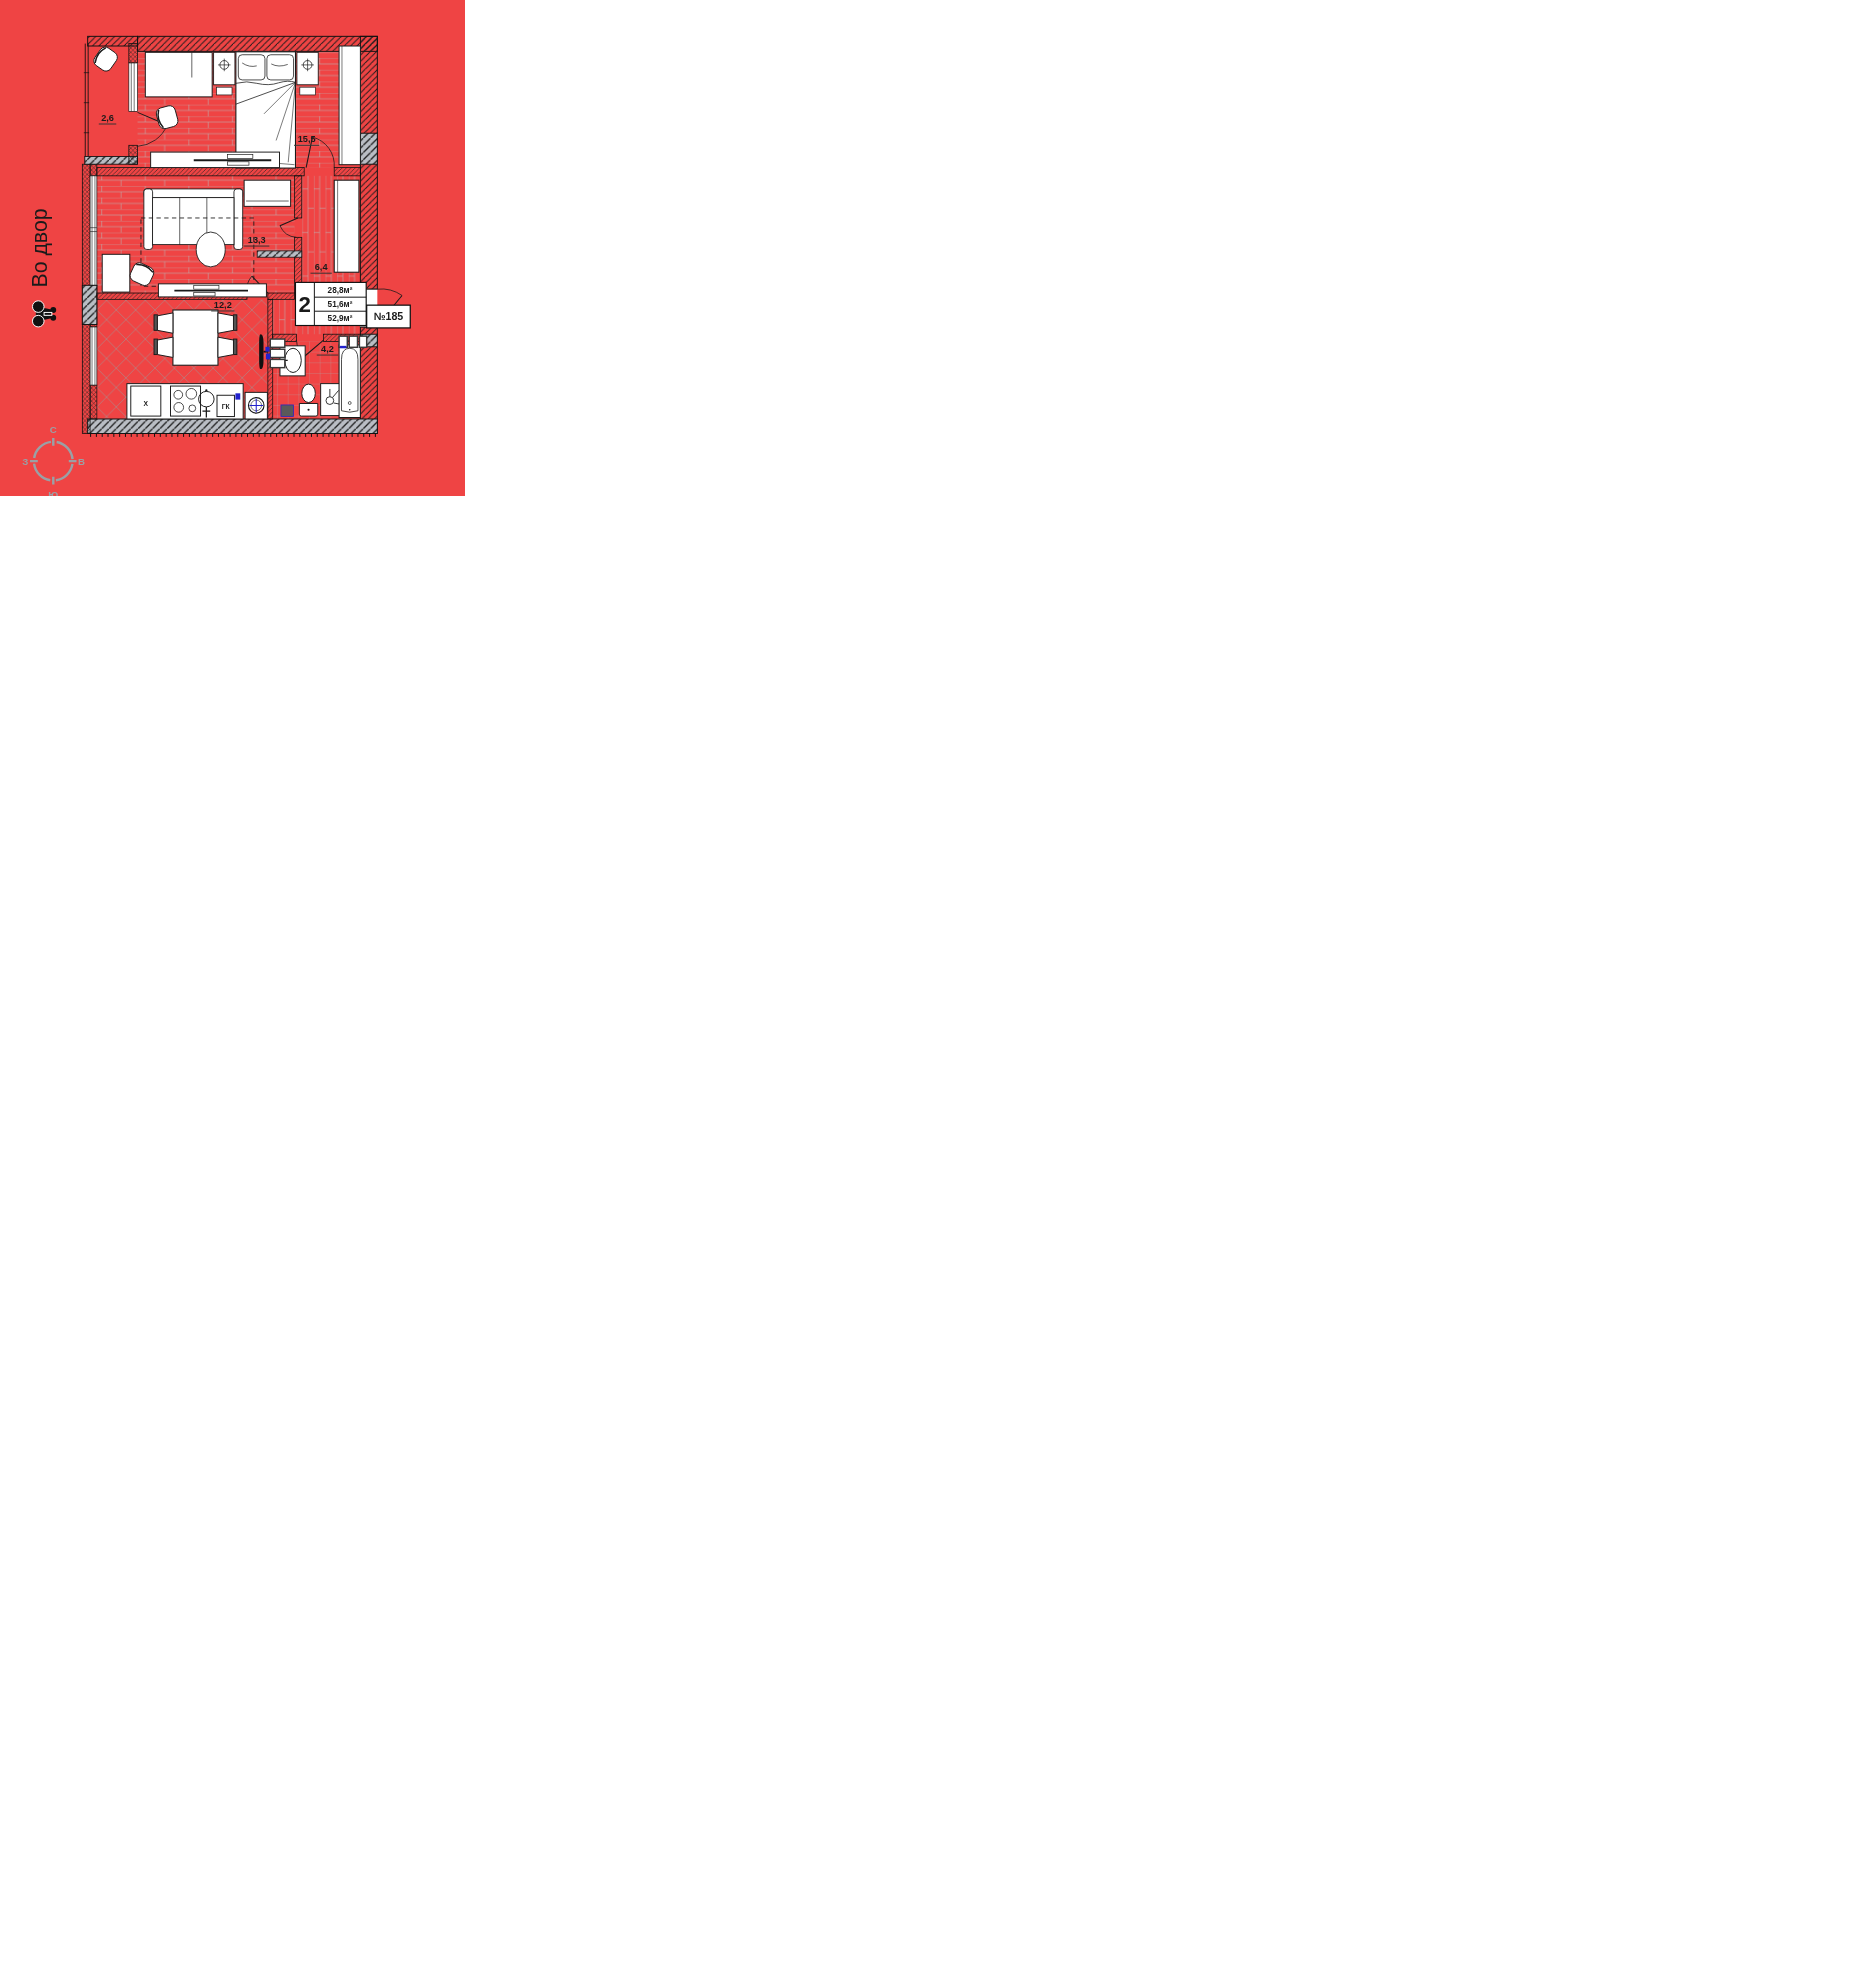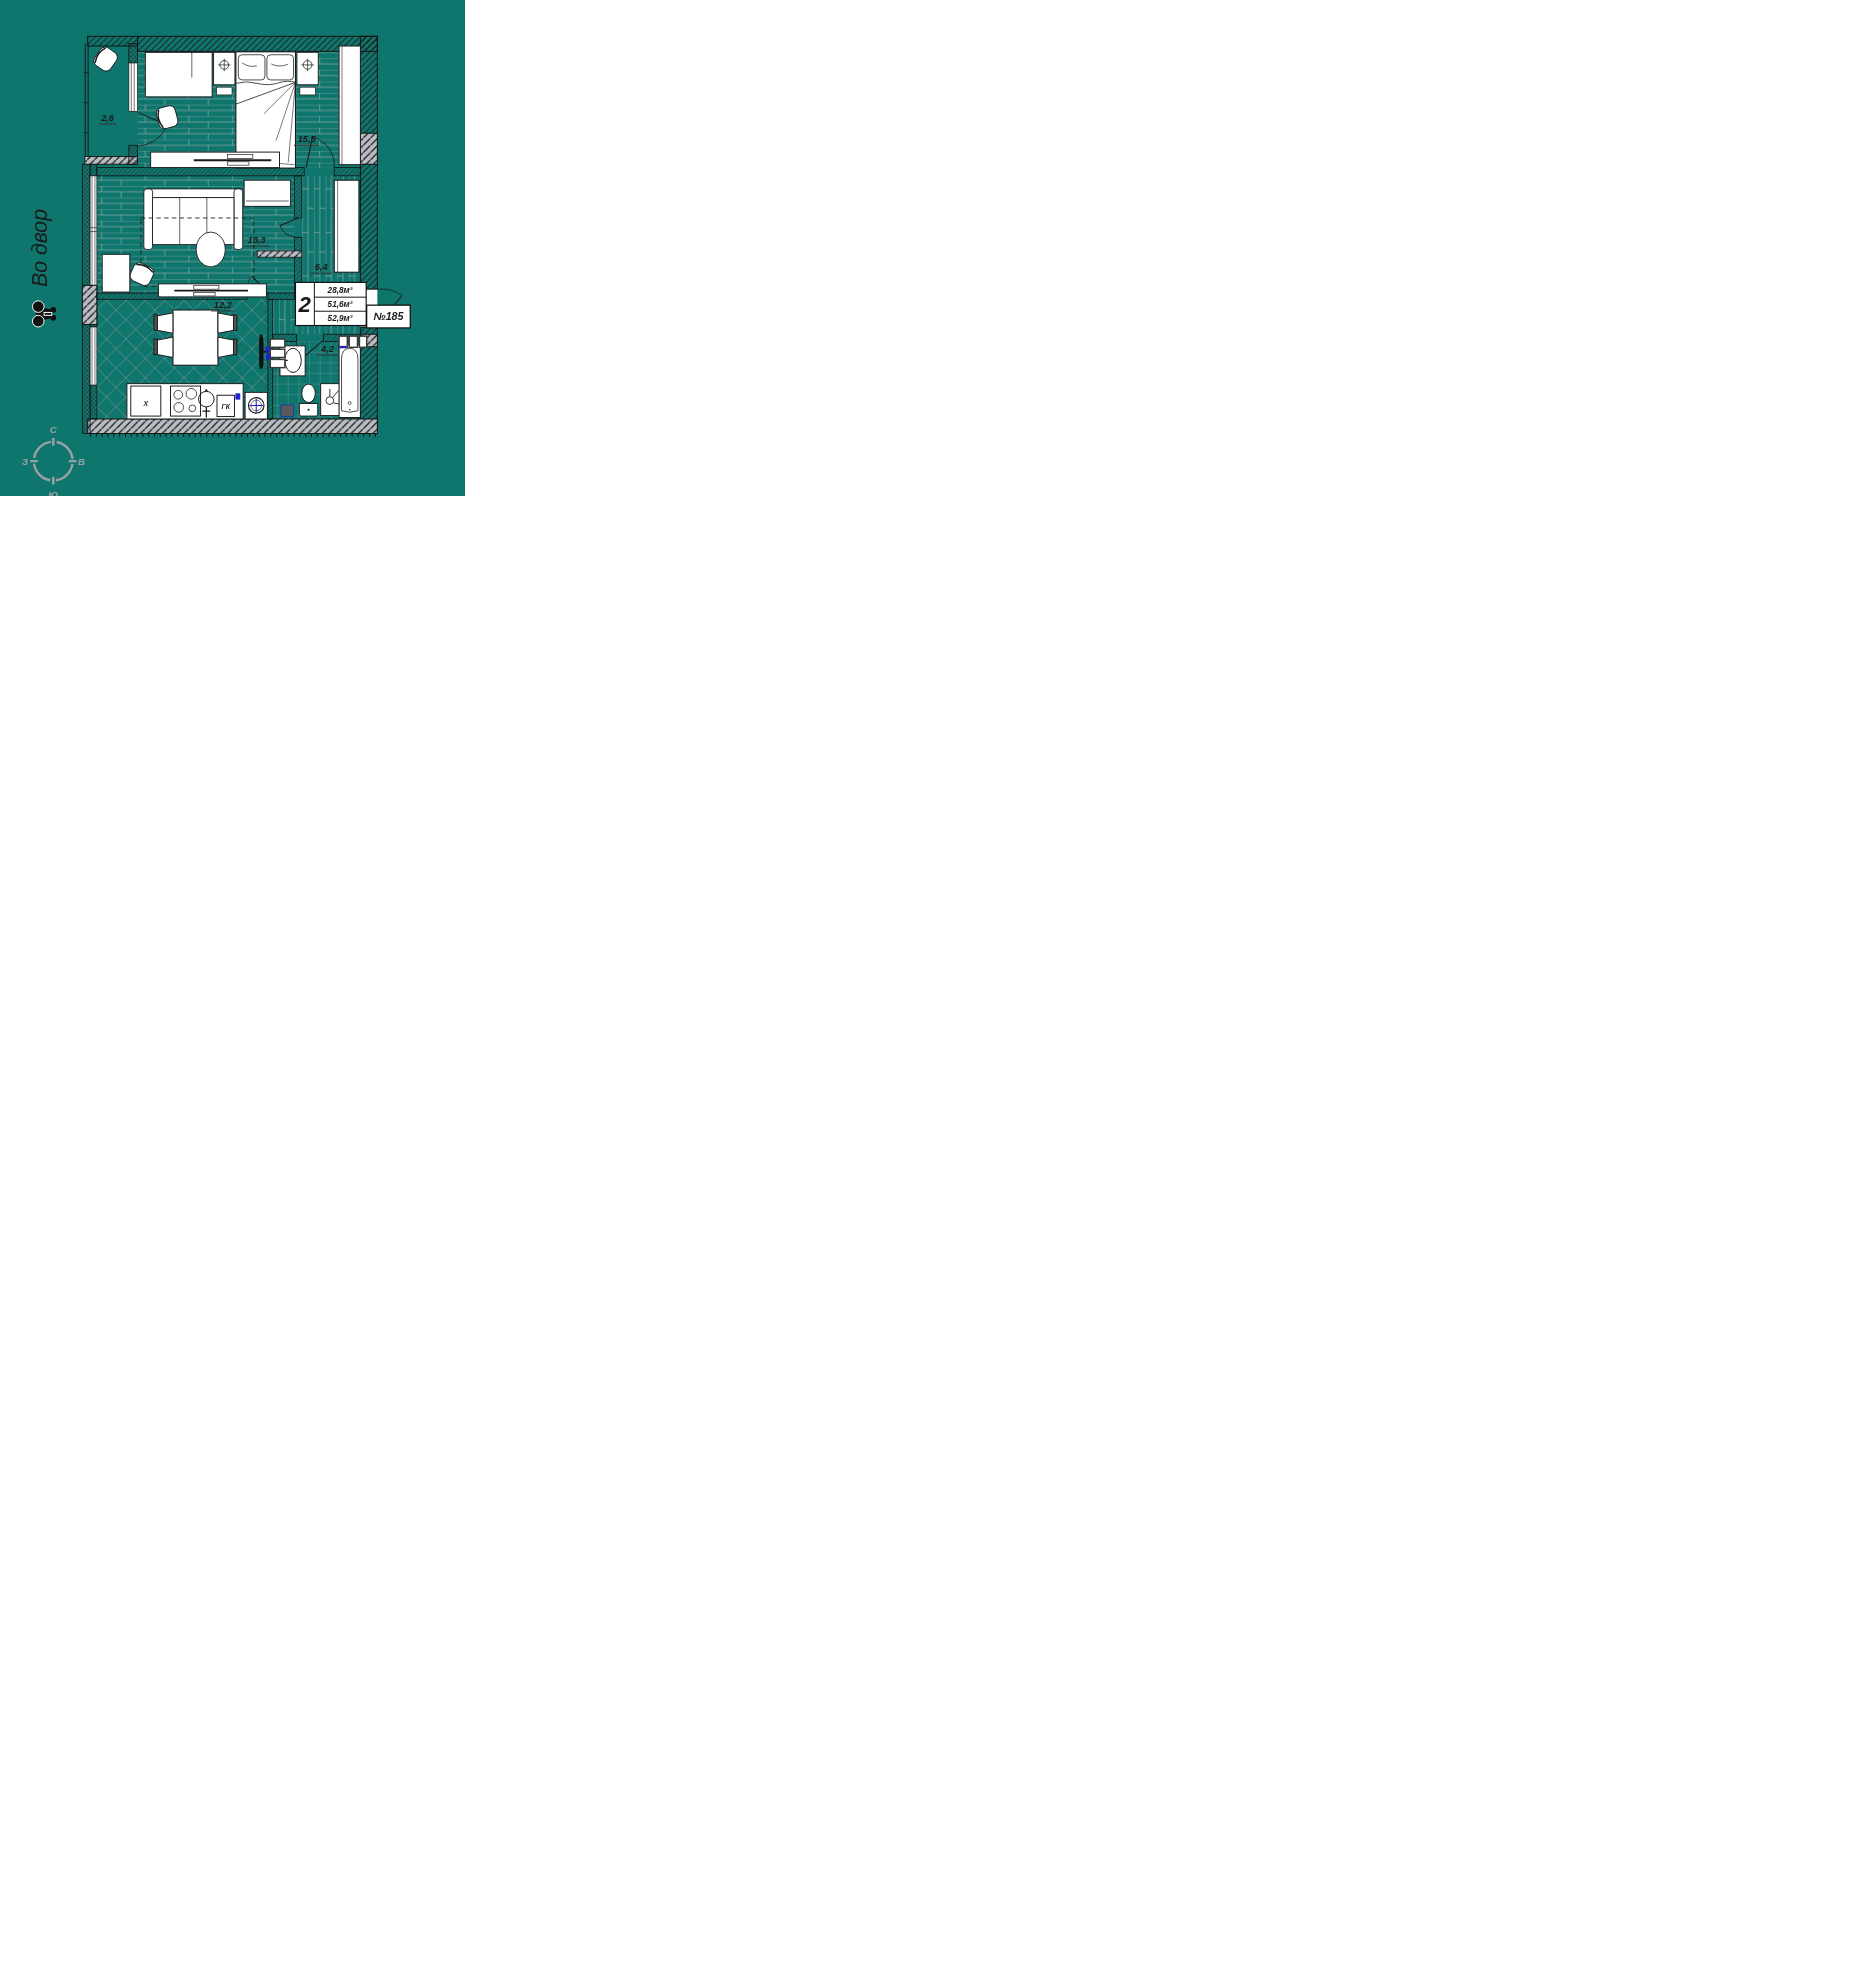--- a/index.html
+++ b/index.html
@@ -1,17 +1,17 @@
 <!DOCTYPE html>
 <html style="font-size:7.8px"><head>
 <meta charset="utf-8">
 <style>
   html,body{margin:0;padding:0;background:#fff;}
   body{font-family:"Liberation Sans", sans-serif;}
-  .page{width:465px;height:496px;position:relative;background:#0f766e;overflow:hidden;font-style:italic;}
+  .page{width:465px;height:496px;position:relative;background:#ef4444;overflow:hidden;}
   svg{display:block;}
   text{font-family:"Liberation Sans", sans-serif;fill:#1a1a1a;}
   .room-label{font-size:19px;font-weight:600;}
   .info-num{font-size:17px;font-weight:bold;}
   .info-big{font-size:46px;font-weight:bold;}
   .apt-num{font-size:22px;font-weight:bold;}
   .courtyard{font-size:44px;font-weight:500;}
   .compass-letter{font-size:20px;font-weight:bold;fill:#9aa0a6;}
   .appliance{font-size:14px;font-weight:600;}
 </style>

